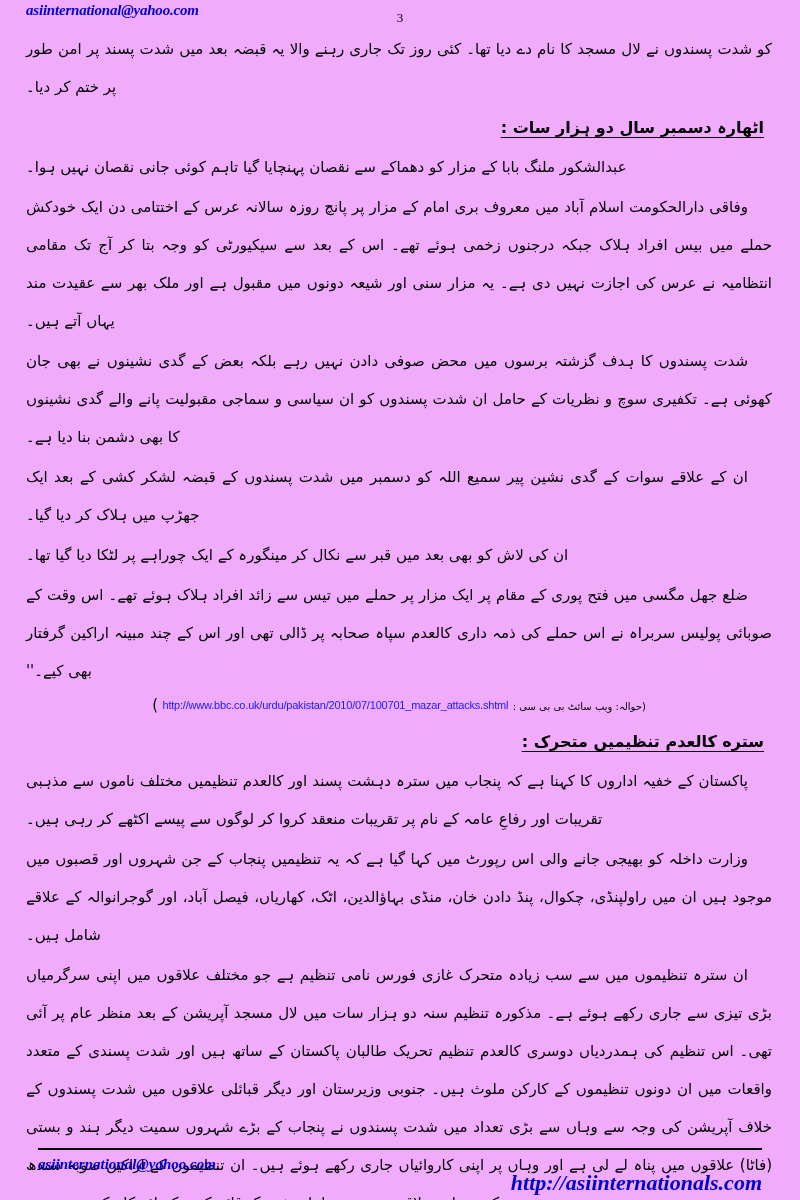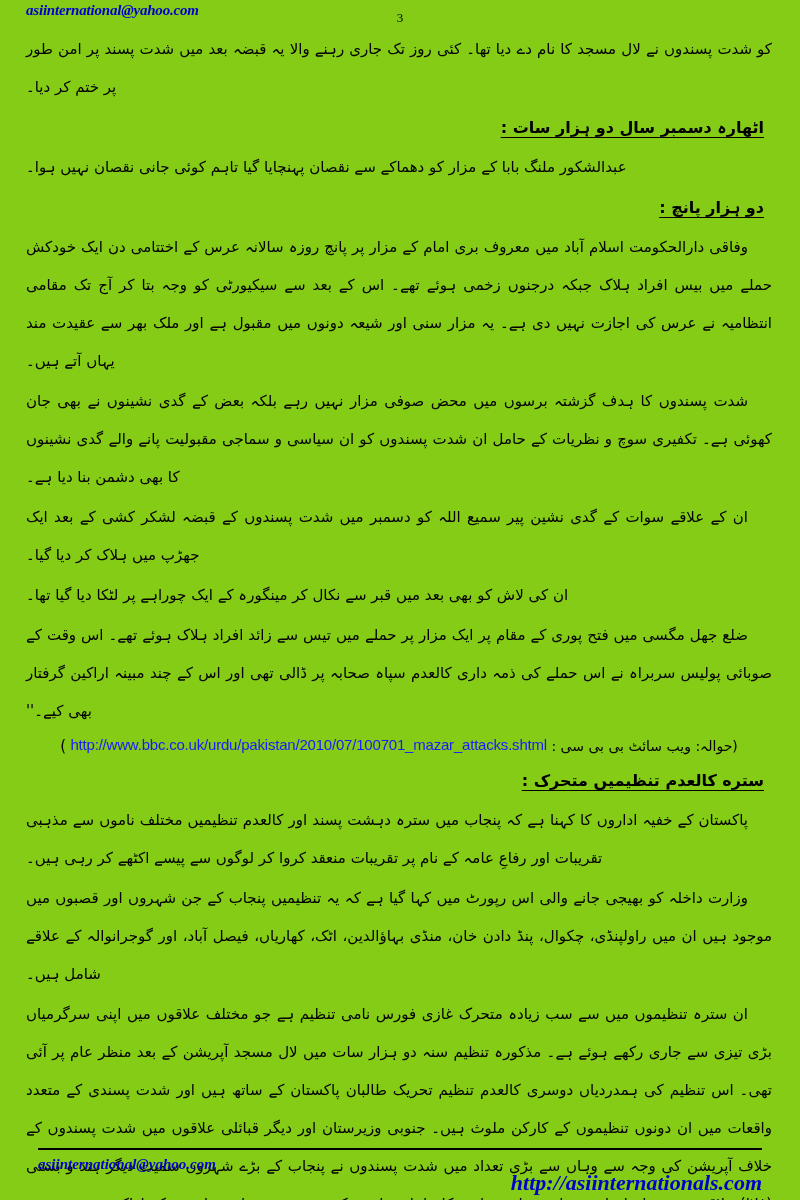--- a/index.html
+++ b/index.html
@@ -14,21 +14,21 @@
     font-family: "Liberation Serif", "DejaVu Serif", serif;
     color: #000000;
     overflow: hidden;
   }
 
   .page {
     width: 800px;
     height: 1200px;
     position: relative;
     box-sizing: border-box;
-    background: #84cc16;
+    background: #f0abfc;
   }
 
   
   .page-header {
     position: absolute;
     top: 0;
     left: 0;
     width: 800px;
     height: 40px;
   }
@@ -98,29 +98,29 @@
     direction: rtl;
     text-align: center;
     margin: 2px 0 4px 0;
     font-family: "DejaVu Sans", "Liberation Sans", sans-serif;
     font-size: 14px;
     line-height: 26px;
     color: #000;
     white-space: nowrap;
   }
   .ref-line .ref-label {
-    font-size: 14px;
+    font-size: 10px;
     color: #000;
   }
   .ref-line .ref-url {
     direction: ltr;
     unicode-bidi: embed;
     display: inline-block;
     font-family: "Liberation Sans", "DejaVu Sans", sans-serif;
-    font-size: 15px;
+    font-size: 11px;
     color: #1a1aff;
     vertical-align: 1px;
     letter-spacing: -0.2px;
   }
   .ref-line .paren { color: #000; font-size: 15px; }
 
   
   .page-footer {
     position: absolute;
     left: 0;
@@ -167,23 +167,22 @@
 
   <div class="page-header">
     <div class="header-email">asiinternational@yahoo.com</div>
     <div class="header-pagenum">3</div>
   </div>
 
   <div class="body-area" id="body-area">
       <p class="para noindent">کو شدت پسندوں نے لال مسجد کا نام دے دیا تھا۔ کئی روز تک جاری رہنے والا یہ قبضہ بعد میں شدت پسند پر امن طور پر ختم کر دیا۔</p>
       <h2 class="heading"><span class="ul">اٹھارہ دسمبر سال دو ہزار سات :</span></h2>
       <p class="para">عبدالشکور ملنگ بابا کے مزار کو دھماکے سے نقصان پہنچایا گیا تاہم کوئی جانی نقصان نہیں ہوا۔</p>
-      <h2 class="heading"><span class="ul">دو ہزار پانچ :</span></h2>
       <p class="para">وفاقی دارالحکومت اسلام آباد میں معروف بری امام کے مزار پر پانچ روزہ سالانہ عرس کے اختتامی دن ایک خودکش حملے میں بیس افراد ہلاک جبکہ درجنوں زخمی ہوئے تھے۔ اس کے بعد سے سیکیورٹی کو وجہ بتا کر آج تک مقامی انتظامیہ نے عرس کی اجازت نہیں دی ہے۔ یہ مزار سنی اور شیعہ دونوں میں مقبول ہے اور ملک بھر سے عقیدت مند یہاں آتے ہیں۔</p>
-      <p class="para">شدت پسندوں کا ہدف گزشتہ برسوں میں محض صوفی مزار نہیں رہے بلکہ بعض کے گدی نشینوں نے بھی جان کھوئی ہے۔ تکفیری سوچ و نظریات کے حامل ان شدت پسندوں کو ان سیاسی و سماجی مقبولیت پانے والے گدی نشینوں کا بھی دشمن بنا دیا ہے۔</p>
+      <p class="para">شدت پسندوں کا ہدف گزشتہ برسوں میں محض صوفی دادن نہیں رہے بلکہ بعض کے گدی نشینوں نے بھی جان کھوئی ہے۔ تکفیری سوچ و نظریات کے حامل ان شدت پسندوں کو ان سیاسی و سماجی مقبولیت پانے والے گدی نشینوں کا بھی دشمن بنا دیا ہے۔</p>
       <p class="para">ان کے علاقے سوات کے گدی نشین پیر سمیع اللہ کو دسمبر میں شدت پسندوں کے قبضہ لشکر کشی کے بعد ایک جھڑپ میں ہلاک کر دیا گیا۔</p>
       <p class="para">ان کی لاش کو بھی بعد میں قبر سے نکال کر مینگورہ کے ایک چوراہے پر لٹکا دیا گیا تھا۔</p>
       <p class="para">ضلع جھل مگسی میں فتح پوری کے مقام پر ایک مزار پر حملے میں تیس سے زائد افراد ہلاک ہوئے تھے۔ اس وقت کے صوبائی پولیس سربراہ نے اس حملے کی ذمہ داری کالعدم سپاہ صحابہ پر ڈالی تھی اور اس کے چند مبینہ اراکین گرفتار بھی کیے۔''</p>
       <div class="ref-line"><span class="ref-label">(حوالہ: ویب سائٹ بی بی سی :</span> <span class="ref-url">http://www.bbc.co.uk/urdu/pakistan/2010/07/100701_mazar_attacks.shtml</span> <span class="paren">)</span></div>
       <h2 class="heading"><span class="ul">ستره کالعدم تنظیمیں متحرک :</span></h2>
       <p class="para">پاکستان کے خفیہ اداروں کا کہنا ہے کہ پنجاب میں سترہ دہشت پسند اور کالعدم تنظیمیں مختلف ناموں سے مذہبی تقریبات اور رفاعِ عامہ کے نام پر تقریبات منعقد کروا کر لوگوں سے پیسے اکٹھے کر رہی ہیں۔</p>
       <p class="para">وزارت داخلہ کو بھیجی جانے والی اس رپورٹ میں کہا گیا ہے کہ یہ تنظیمیں پنجاب کے جن شہروں اور قصبوں میں موجود ہیں ان میں راولپنڈی، چکوال، پنڈ دادن خان، منڈی بہاؤالدین، اٹک، کھاریاں، فیصل آباد، اور گوجرانوالہ کے علاقے شامل ہیں۔</p>
       <p class="para">ان سترہ تنظیموں میں سے سب زیادہ متحرک غازی فورس نامی تنظیم ہے جو مختلف علاقوں میں اپنی سرگرمیاں بڑی تیزی سے جاری رکھے ہوئے ہے۔ مذکورہ تنظیم سنہ دو ہزار سات میں لال مسجد آپریشن کے بعد منظر عام پر آئی تھی۔ اس تنظیم کی ہمدردیاں دوسری کالعدم تنظیم تحریک طالبان پاکستان کے ساتھ ہیں اور شدت پسندی کے متعدد واقعات میں ان دونوں تنظیموں کے کارکن ملوث ہیں۔ جنوبی وزیرستان اور دیگر قبائلی علاقوں میں شدت پسندوں کے خلاف آپریشن کی وجہ سے وہاں سے بڑی تعداد میں شدت پسندوں نے پنجاب کے بڑے شہروں سمیت دیگر ہند و بستی (فاٹا) علاقوں میں پناہ لے لی ہے اور وہاں پر اپنی کاروائیاں جاری رکھے ہوئے ہیں۔ ان تنظیموں کے اراکین صوبہ سندھ کے مختلف علاقوں میں بھی اپنا نیٹ ورک قائم کرنے کے لئے کام کر رہے ہیں۔</p>
     </div>
 

